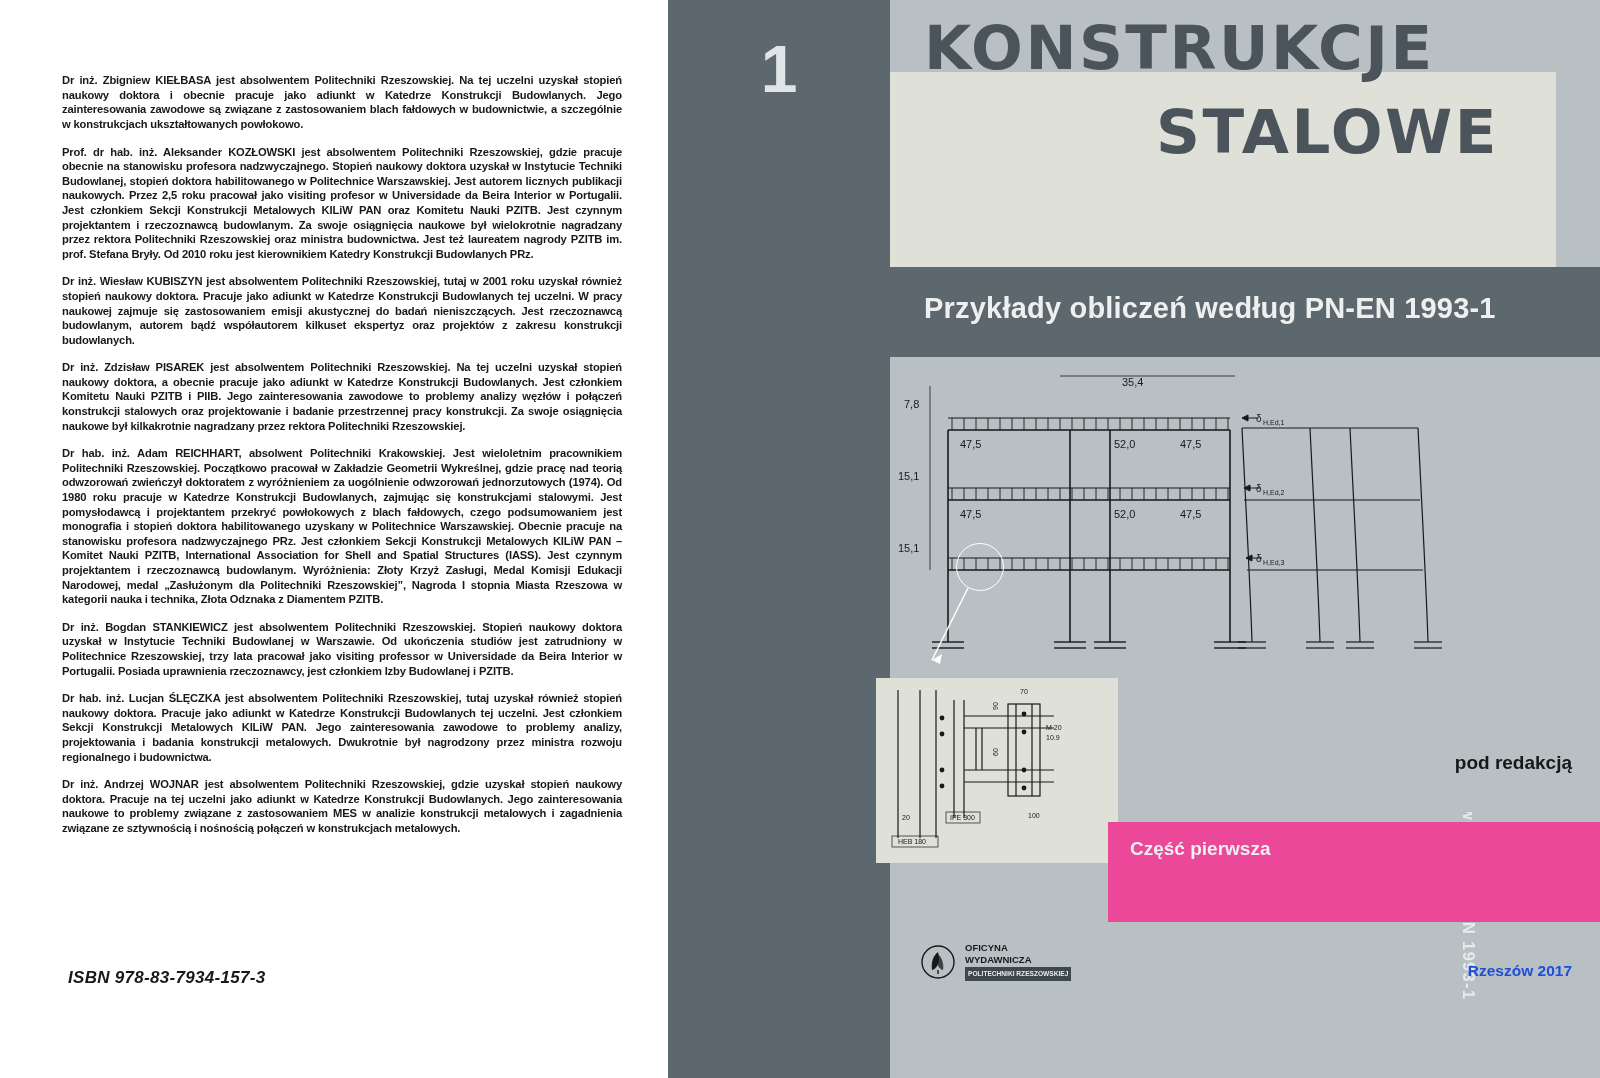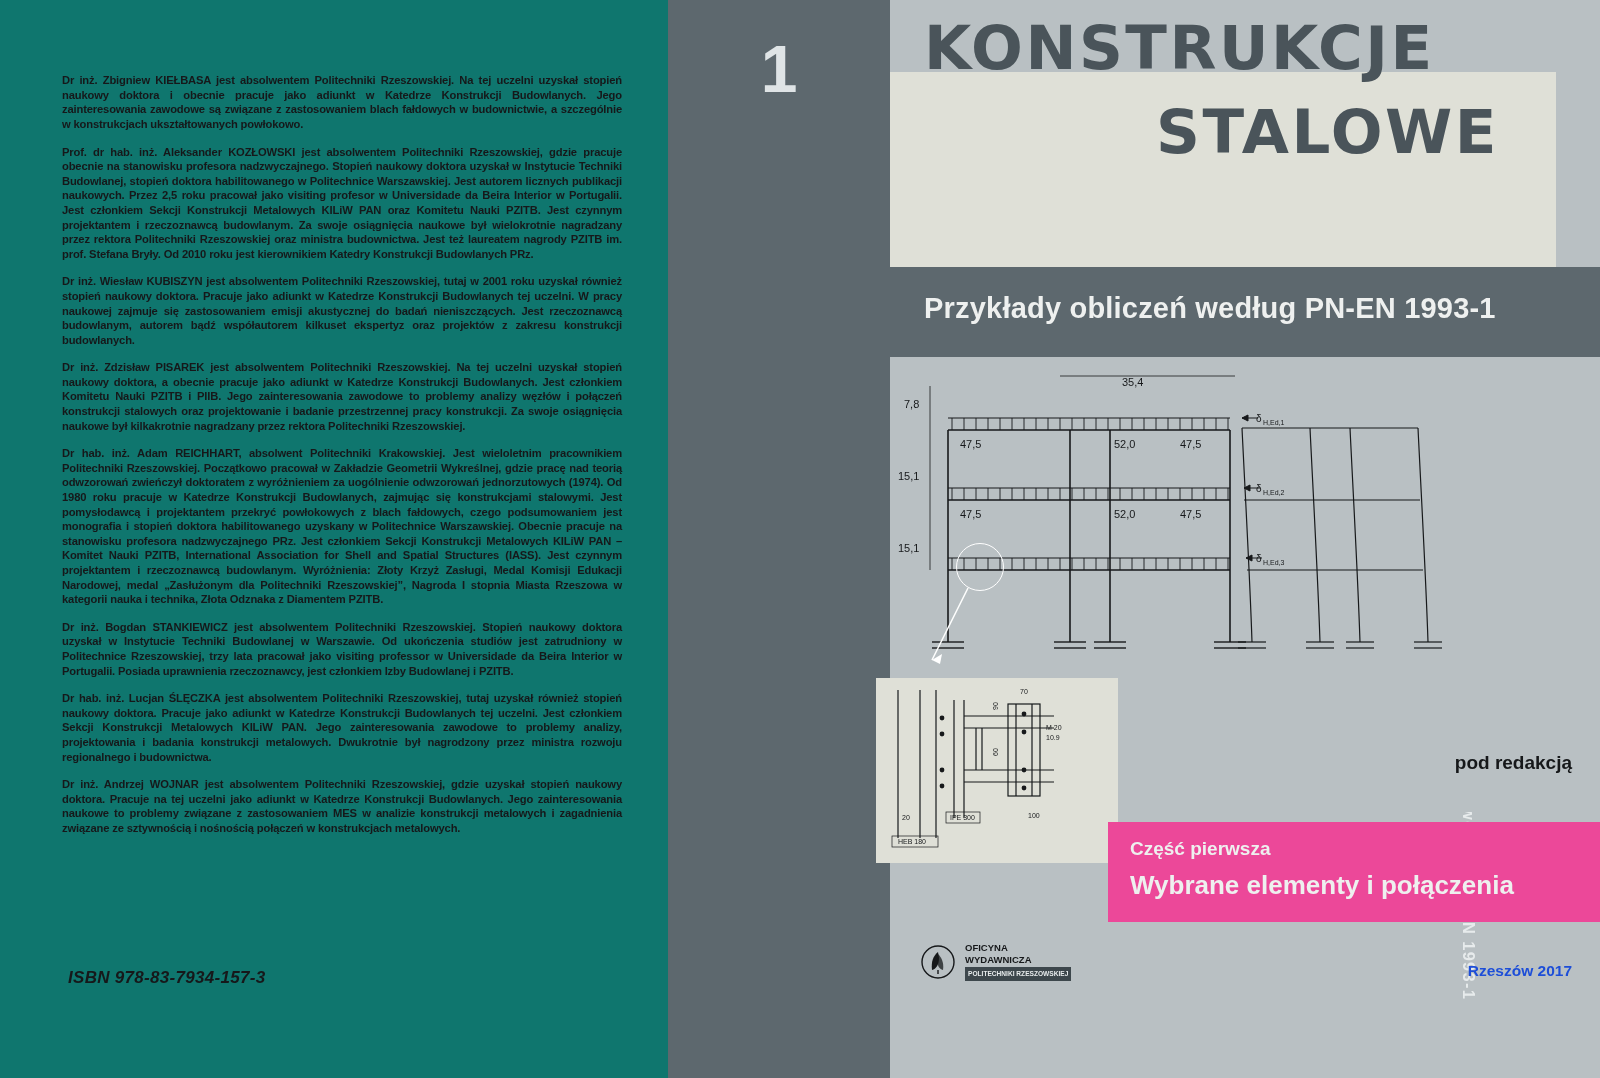--- a/index.html
+++ b/index.html
@@ -8,21 +8,21 @@
     background:#b9c0c3;
     font-family:"Liberation Sans", sans-serif;
     overflow:hidden;
     position:relative;
   }
   .cover{position:absolute;inset:0;}
 
   
   .back{
     position:absolute;left:0;top:0;width:668px;height:1078px;
-    background:#0f766e;
+    background:#ffffff;
     padding-left:14px;
   }
   .back-inner{
     position:absolute;left:62px;top:62px;width:560px;
   }
   .bio{
     font-size:11.2px;line-height:14.6px;font-weight:bold;
     color:#16181a;text-align:justify;margin-bottom:13px;
     letter-spacing:-0.15px;
   }
@@ -342,21 +342,20 @@
         </svg>
       </div>
     </div>
 
     <div class="editor">
       <div class="l1">pod redakcją</div>
     </div>
 
     <div class="part-band">
       <div class="part1">Część pierwsza</div>
-      <div class="part2">Wybrane elementy i połączenia</div>
     </div>
 
     <div class="pub">
       <svg width="36" height="36" viewBox="0 0 36 36">
         <circle cx="18" cy="18" r="16" fill="none" stroke="#16181a" stroke-width="1.4"></circle>
         <path d="M18 8 C13 12 11 18 12 26 C16 25 19 21 19 14 Z" fill="#16181a"></path>
         <path d="M18 10 C22 14 24 19 23 26 C19 25 17 21 17 15 Z" fill="#16181a" opacity="0.75"></path>
         <line x1="18" y1="26" x2="18" y2="30" stroke="#16181a" stroke-width="1.4"></line>
       </svg>
       <div class="pub-text">

